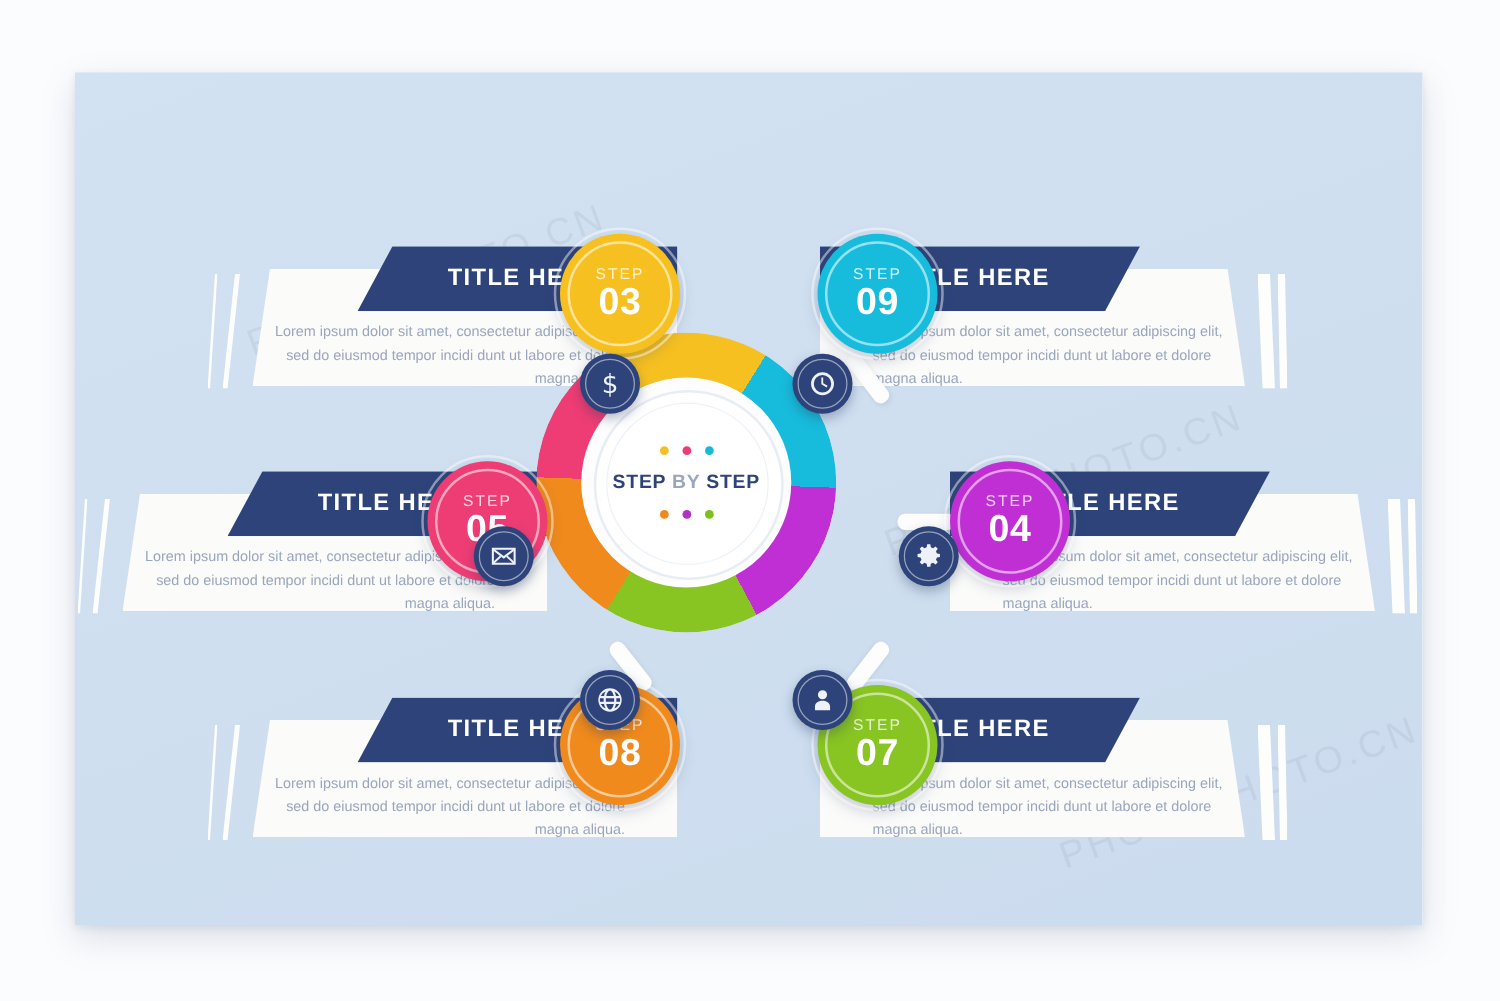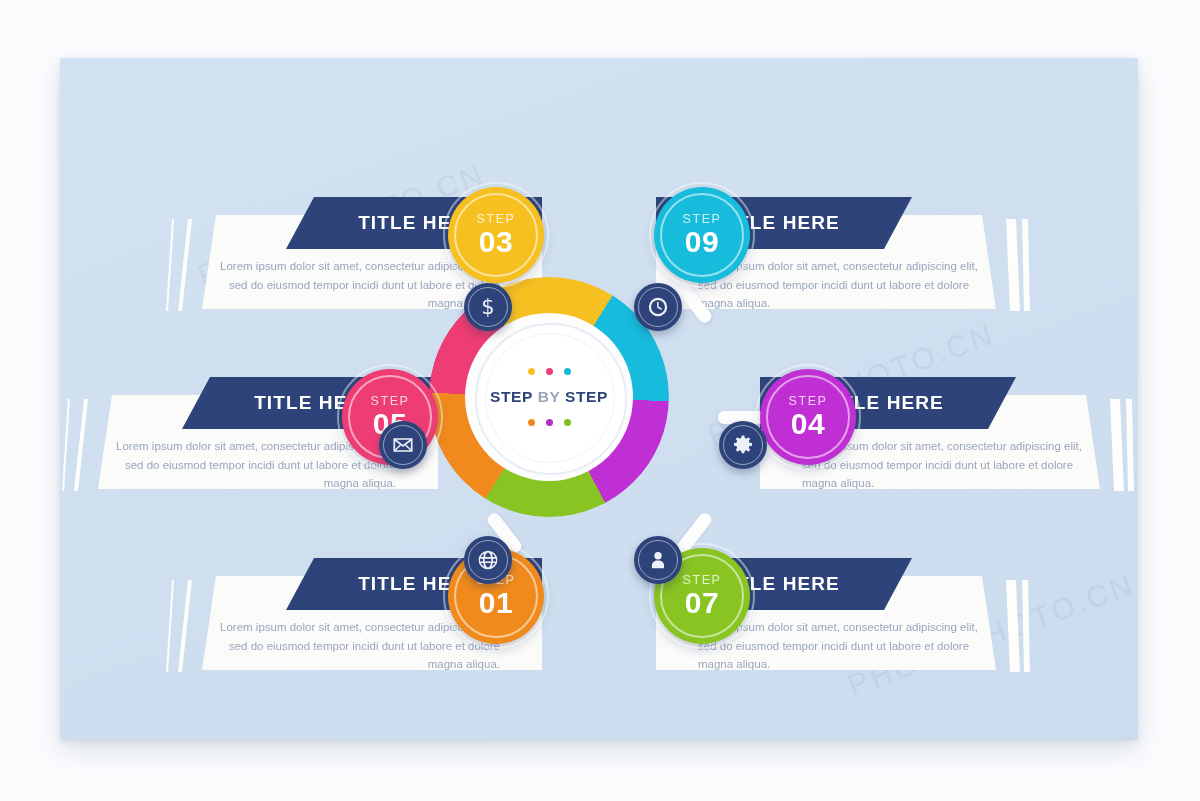--- a/index.html
+++ b/index.html
@@ -60,21 +60,21 @@
     border-radius:50%;border:2px solid rgba(255,255,255,.45);}
   .st-lbl{color:rgba(255,255,255,.78);font-size:12.5px;letter-spacing:1.6px;
     line-height:1;margin-bottom:1px;}
   .st-num{color:#fff;font-size:30px;font-weight:bold;line-height:1;letter-spacing:.5px;}
 
   
   .conn{position:absolute;background:#fdfdfd;border-radius:6px;z-index:2;
     box-shadow:0 2px 4px rgba(80,100,130,.14);}
 
   
-  #hub{position:absolute;left:369px;top:219px;width:240px;height:240px;z-index:4;}
+  #hub{position:absolute;left:369px;top:208px;width:240px;height:240px;z-index:4;}
   #hub .ringwrap{position:absolute;inset:0;border-radius:50%;
     box-shadow:0 8px 20px rgba(70,90,120,.22);}
   #hub .inner{position:absolute;left:36px;top:36px;width:168px;height:168px;
     border-radius:50%;background:#fdfdfd;}
   #hub .inner2{position:absolute;left:46px;top:46px;width:148px;height:148px;
     border-radius:50%;border:2px solid #e7edf5;background:#ffffff;}
   #hub .inner3{position:absolute;left:56px;top:56px;width:128px;height:128px;
     border-radius:50%;border:1px solid #eef2f8;}
   .hub-center{position:absolute;left:56px;top:56px;width:128px;height:128px;
     display:flex;flex-direction:column;align-items:center;justify-content:center;}
@@ -183,21 +183,21 @@
   <div class="stepc" id="c5" style="left: 282px; top: 311px; background: rgb(238, 61, 116);">
     <span class="st-lbl">STEP</span>
     <span class="st-num">05</span>
   </div>
   <div class="stepc" id="c2" style="left: 700px; top: 311px; background: rgb(192, 47, 212);">
     <span class="st-lbl">STEP</span>
     <span class="st-num">04</span>
   </div>
   <div class="stepc" id="c4" style="left: 388px; top: 490px; background: rgb(240, 138, 28);">
     <span class="st-lbl">STEP</span>
-    <span class="st-num">01</span>
+    <span class="st-num">08</span>
   </div>
   <div class="stepc" id="c3" style="left: 594px; top: 490px; background: rgb(136, 196, 34);">
     <span class="st-lbl">STEP</span>
     <span class="st-num">07</span>
   </div>
 
   <div id="hub">
     <div class="ringwrap" id="ringwrap" style="background: conic-gradient(from -32deg, rgb(247, 192, 33) 0deg, rgb(247, 192, 33) 64deg, rgb(23, 188, 221) 64deg, rgb(23, 188, 221) 124deg, rgb(192, 47, 212) 124deg, rgb(192, 47, 212) 184deg, rgb(136, 196, 34) 184deg, rgb(136, 196, 34) 244deg, rgb(240, 138, 28) 244deg, rgb(240, 138, 28) 304deg, rgb(238, 61, 116) 304deg, rgb(238, 61, 116) 360deg); border-radius: 50%; mask-image: radial-gradient(circle, transparent 0px, transparent 71px, rgb(0, 0, 0) 71px);"></div>
     <div class="inner"></div>
     <div class="inner2"></div>

